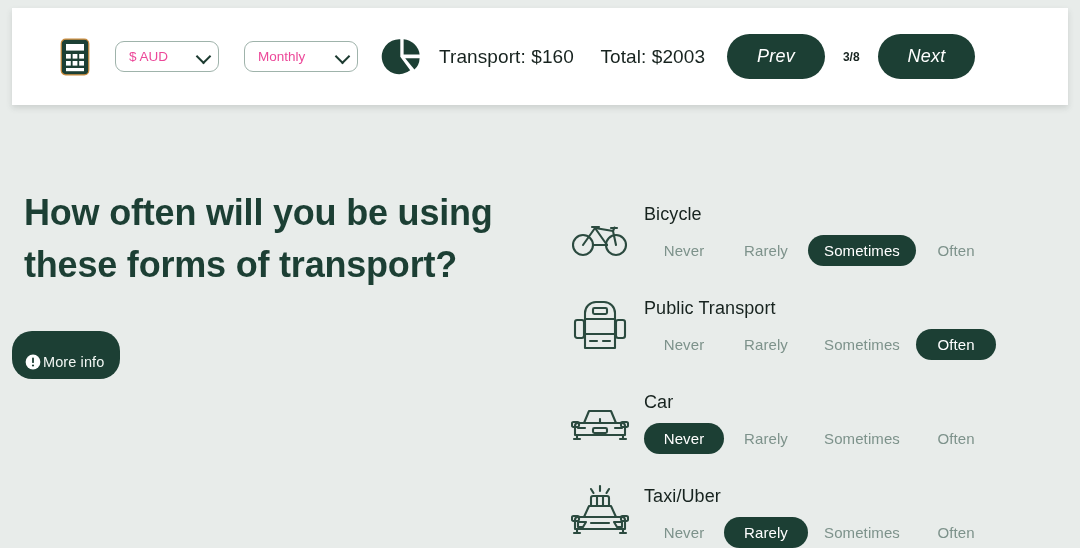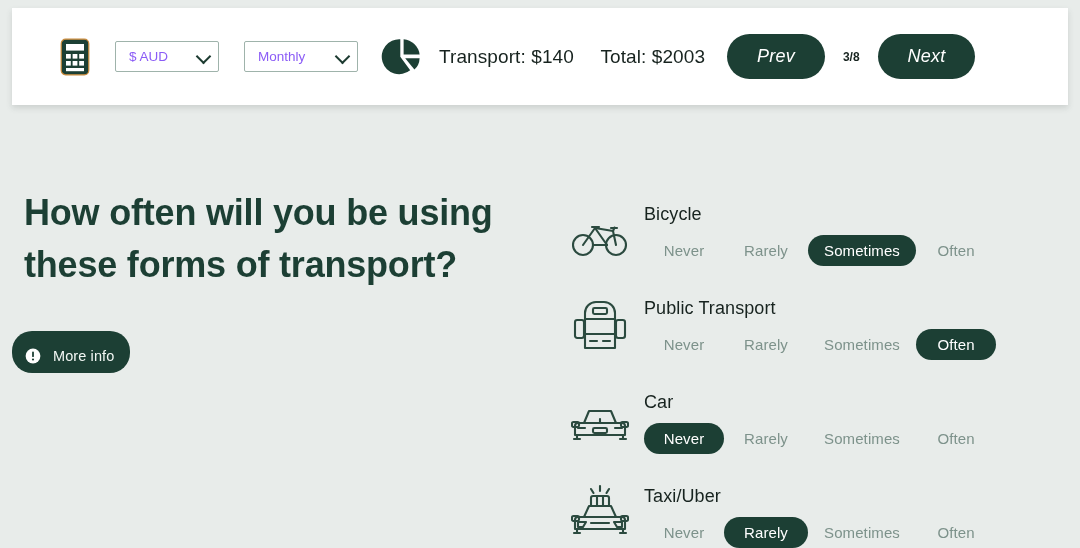--- a/index.html
+++ b/index.html
@@ -31,24 +31,24 @@
   .tb-group { display: flex; align-items: center; }
 
   .calc-icon { width: 30px; height: 38px; display: block; }
 
   .selwrap { position: relative; margin-left: 25px; }
   select.sel {
     -webkit-appearance: none;
     appearance: none;
     font-family: "Liberation Sans", sans-serif;
     font-size: 13.5px;
-    color: #8b5cf6;
+    color: #ec4899;
     background: #ffffff;
     border: 1px solid #9fb3ab;
-    border-radius: 2px;
+    border-radius: 9px;
     padding: 7px 30px 7px 13px;
     outline: none;
   }
   select.sel::-ms-expand { display: none; }
   .selwrap .chev {
     position: absolute;
     right: 10px;
     top: 50%;
     width: 9px;
     height: 9px;
@@ -105,25 +105,25 @@
     font-size: 36px;
     line-height: 52px;
     color: #1c3f34;
     font-weight: bold;
     letter-spacing: -.2px;
   }
   .moreinfo {
     margin-top: 28px;
     display: inline-flex;
     align-items: flex-start;
-    gap: 12px;
+    gap: 2px;
     background: #1c3f34;
     border: none;
     border-radius: 20px;
-    padding: 17px 16px 9px 13px;
+    padding: 23px 16px 9px 13px;
     cursor: pointer;
   }
   .moreinfo .label {
     color: #f2f7f4;
     font-size: 14.5px;
     letter-spacing: .1px;
   }
   .info-icon { width: 16px; height: 16px; display: block; }
 
   
@@ -212,21 +212,21 @@
     <span class="chev"></span>
   </span>
 
   <svg class="pie-icon" viewBox="0 0 42 42">
     <path d="M19.3 3.2 A17.5 17.5 0 1 0 29.2 34.3 L19.3 20.7 Z" fill="#1c3f34"></path>
     <path d="M22.6 3.3 A17.5 17.5 0 0 1 38.6 18.6 L22.6 18.6 Z" fill="#1c3f34"></path>
     <path d="M24.2 22.2 L38.6 22.2 A16 16 0 0 1 33.4 33.6 Z" fill="#1c3f34"></path>
   </svg>
 
   <span class="summary">
-    <span>Transport: $140</span>
+    <span>Transport: $160</span>
     <span class="gap"></span>
     <span>Total: $2003</span>
   </span>
 
   <button class="navbtn btn-prev">Prev</button>
   <span class="pagecount">3/8</span>
   <button class="navbtn btn-next">Next</button>
 </div>
 
 <div class="leftcol">

